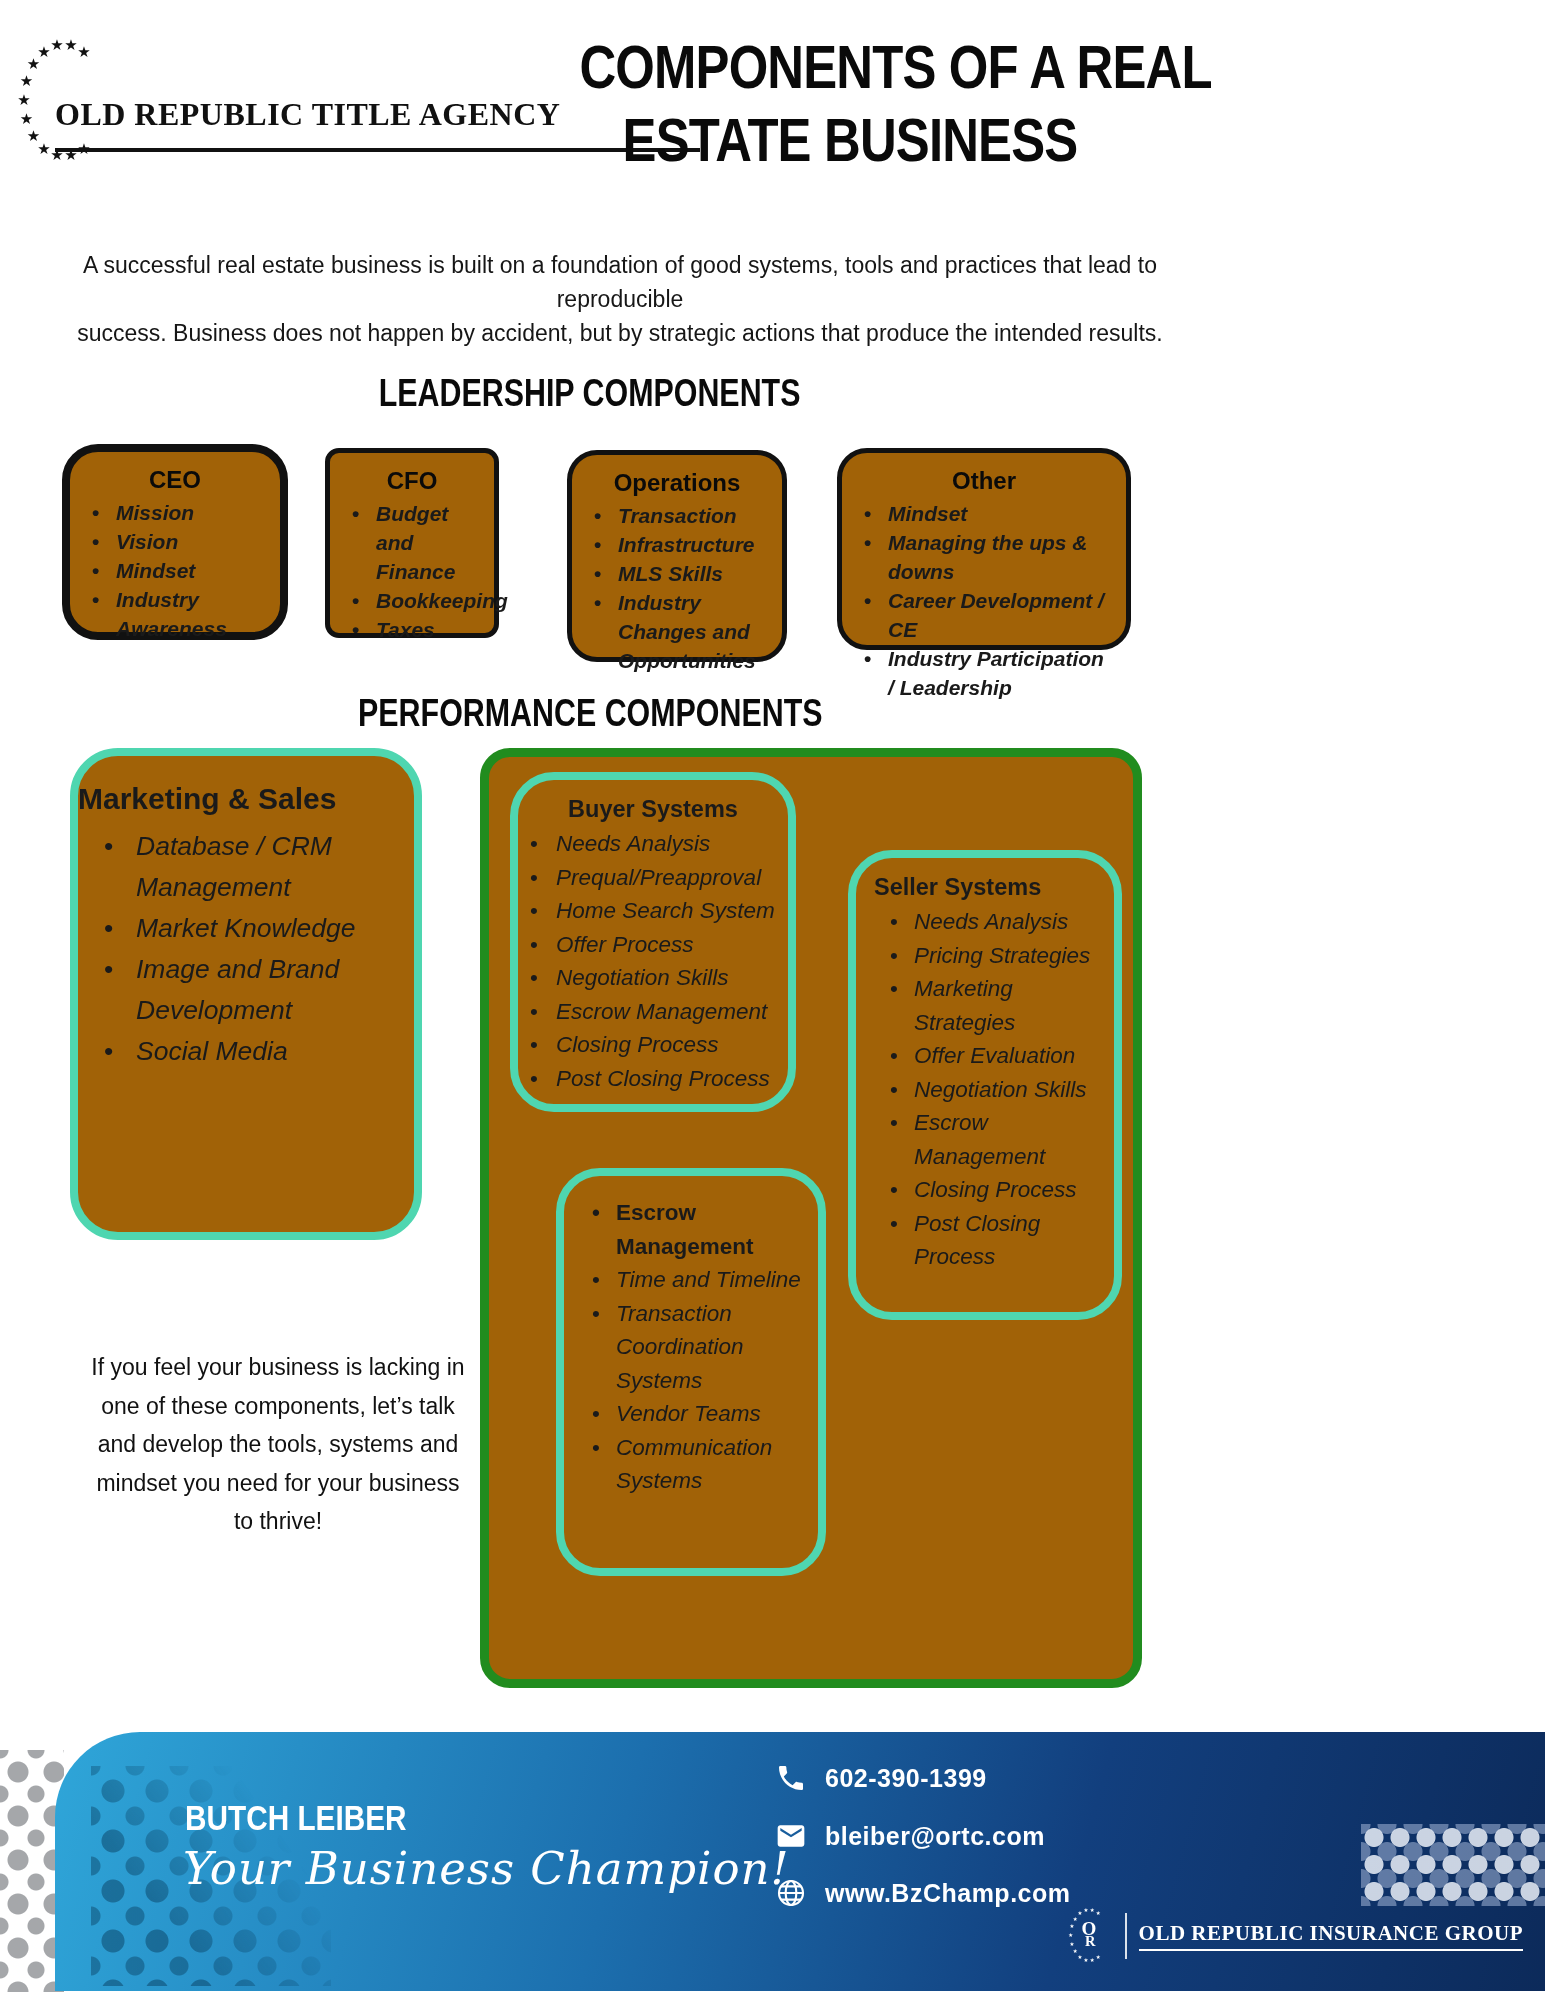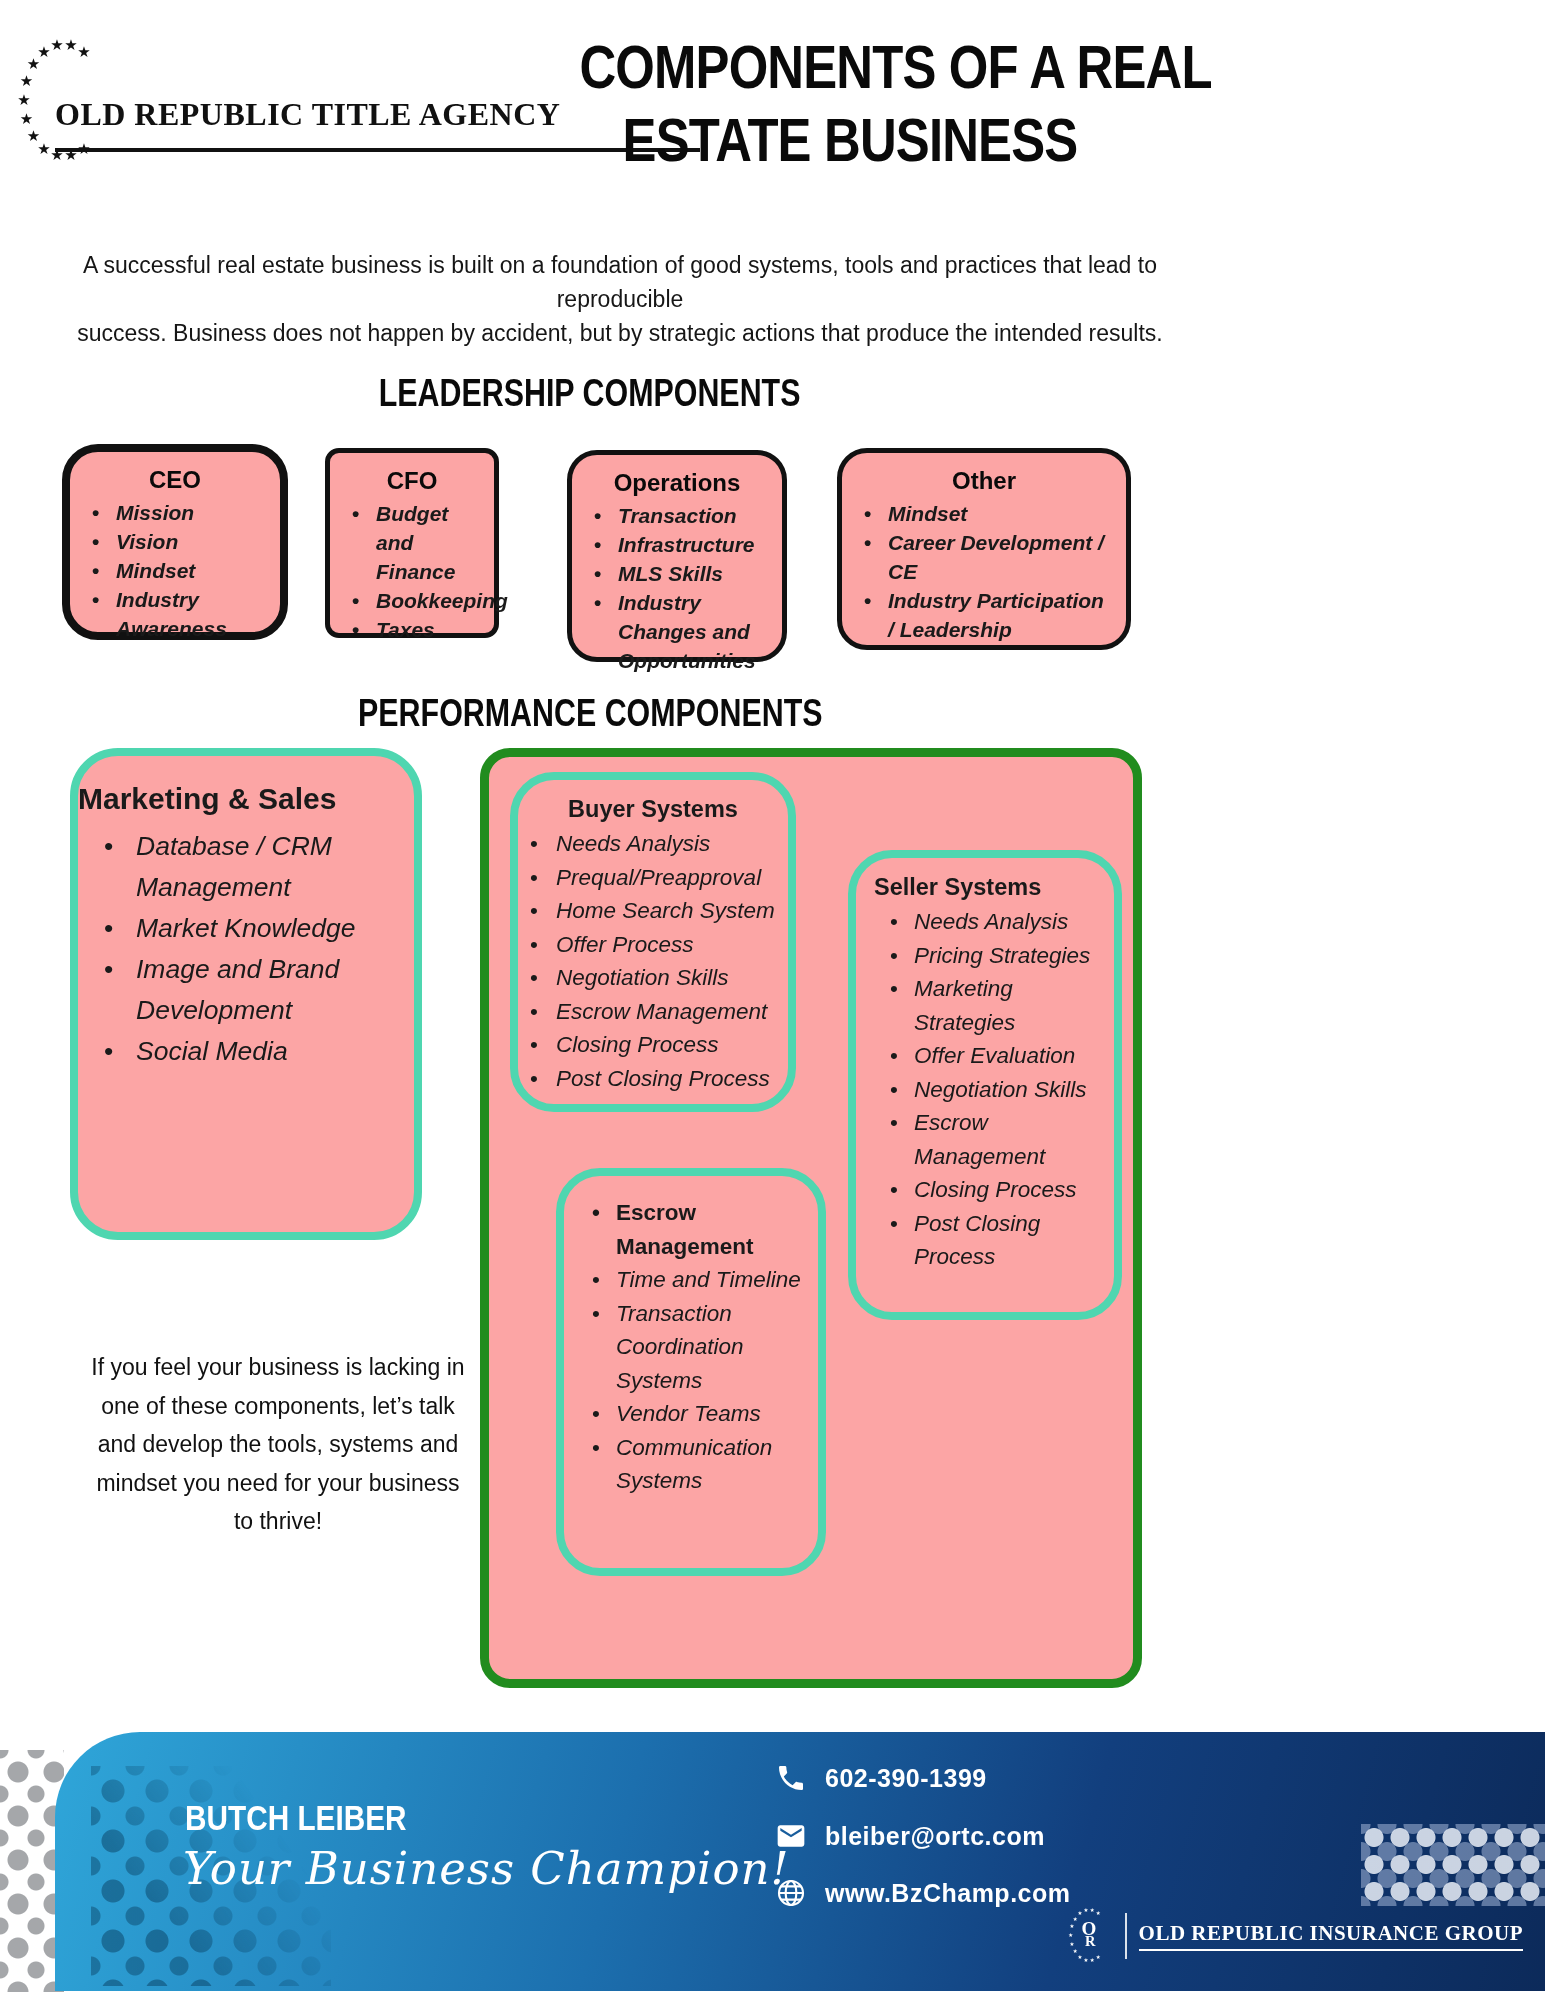--- a/index.html
+++ b/index.html
@@ -26,21 +26,21 @@
     display:block; transform:scaleX(.82); transform-origin:center;
     font-weight:bold; font-size:62px; line-height:73px; color:#0a0a0a; white-space:nowrap;
     letter-spacing:-1px;
   }
   .intro { left:30px; top:248px; width:1180px; text-align:center; font-size:23px; line-height:34px; color:#161616; }
 
   
   .sec-heading { width:940px; text-align:center; font-weight:bold; font-size:38px; color:#0a0a0a; }
 
   
-  .box { position:absolute; background:#fca5a5; box-sizing:border-box; }
+  .box { position:absolute; background:#a16207; box-sizing:border-box; }
   .black-box { border:5px solid #111; border-radius:30px; padding:8px 10px; }
   .black-box.thick { border-width:8px; border-radius:36px; }
   .box-title { font-weight:bold; font-size:24px; text-align:center; margin:6px 0 4px; color:#0a0a0a; }
   .li { position:relative; font-style:italic; padding-left:var(--ind,36px); padding-right:4px; }
   .li::before { content:"•"; position:absolute; left:var(--bl,12px); font-style:normal; }
   .li.strong { font-style:normal; font-weight:bold; }
   .lead-items .li { font-size:21px; line-height:29px;font-weight:bold; }
 
   .teal-box { border:8px solid #4fd6b0; border-radius:44px; }
   .green-box { border:9px solid #218c1e; border-radius:30px; }
@@ -160,20 +160,21 @@
   <div class="box-title">Operations</div>
   <div class="li">Transaction</div>
   <div class="li">Infrastructure</div>
   <div class="li">MLS Skills</div>
   <div class="li">Industry Changes and Opportunities</div>
 </div>
 
 <div class="box black-box lead-items" style="left:837px; top:448px; width:294px; height:202px;">
   <div class="box-title">Other</div>
   <div class="li">Mindset</div>
+  <div class="li">Managing the ups &amp; downs</div>
   <div class="li">Career Development / CE</div>
   <div class="li">Industry Participation / Leadership</div>
 </div>
 
 <div class="abs sec-heading" style="left:120px; top:692px;">
   <span class="cond">PERFORMANCE COMPONENTS</span>
 </div>
 
 <div class="box teal-box mkt-items" style="left:70px; top:748px; width:352px; height:492px; border-radius:48px;">
   <div class="mkt-title">Marketing &amp; Sales</div>

